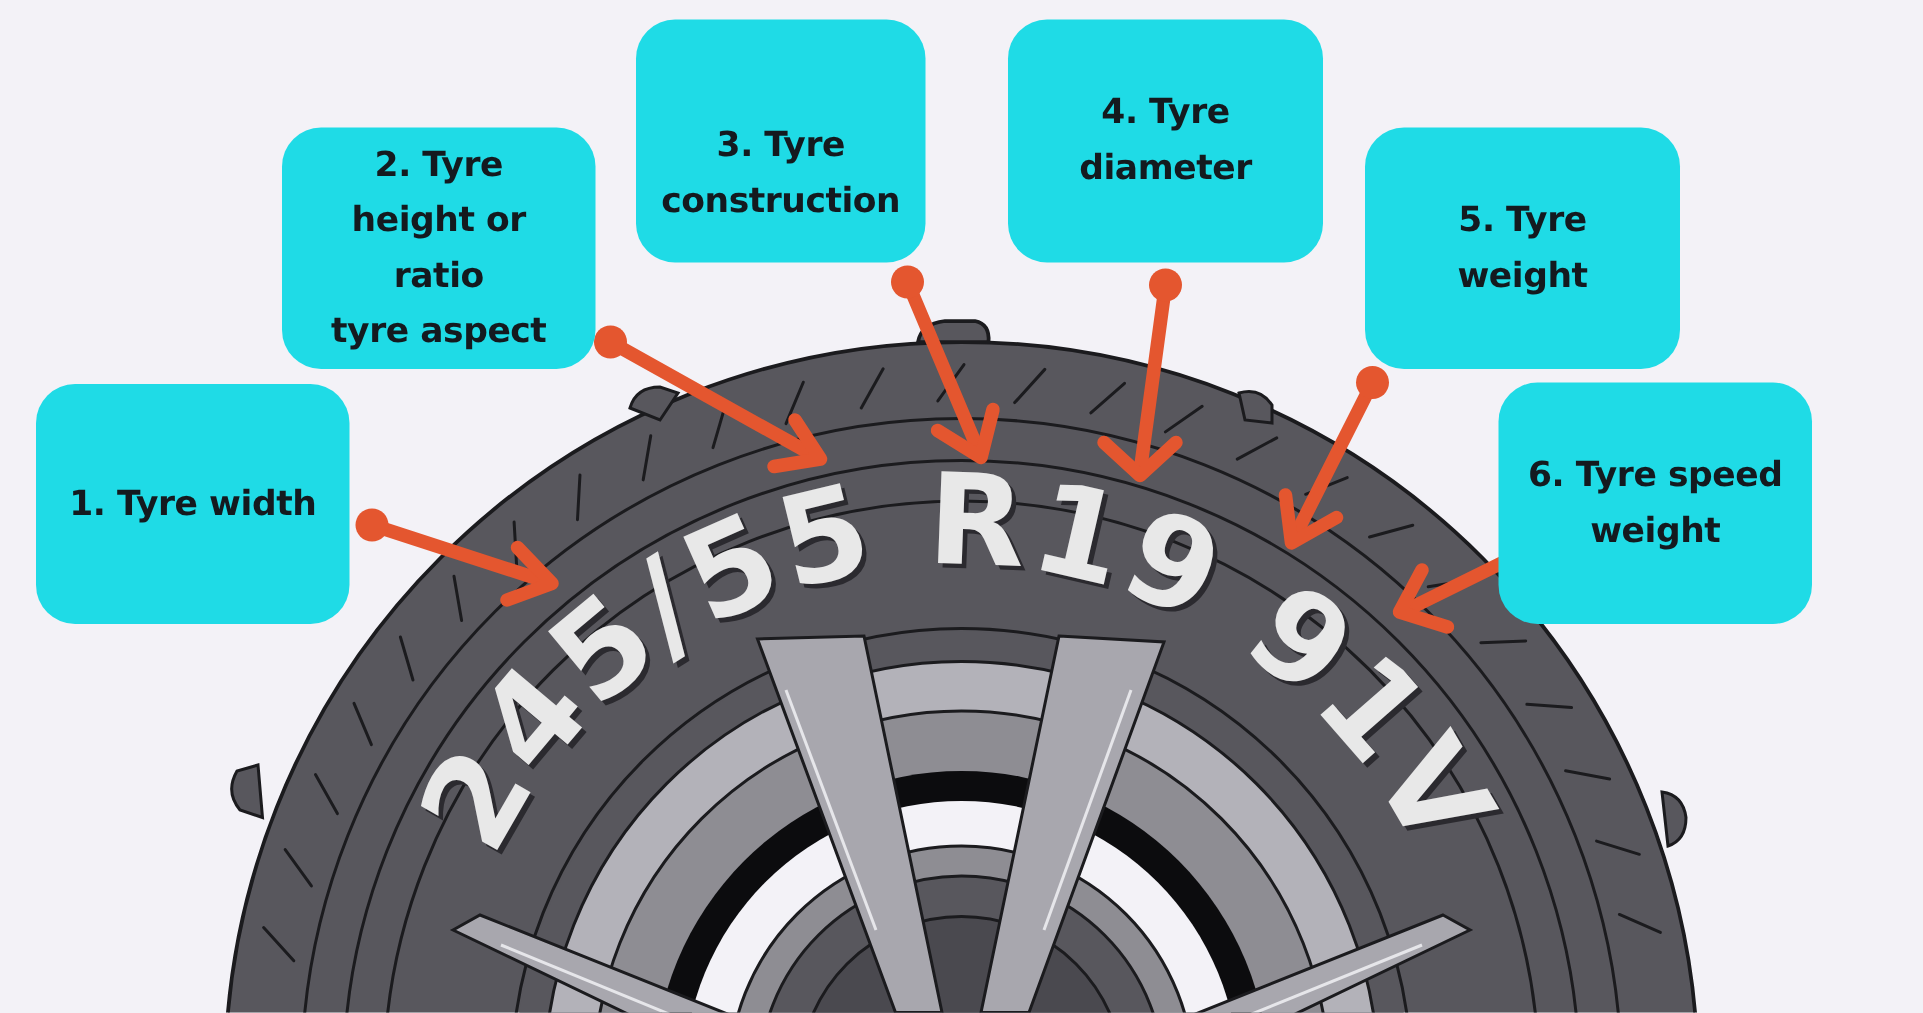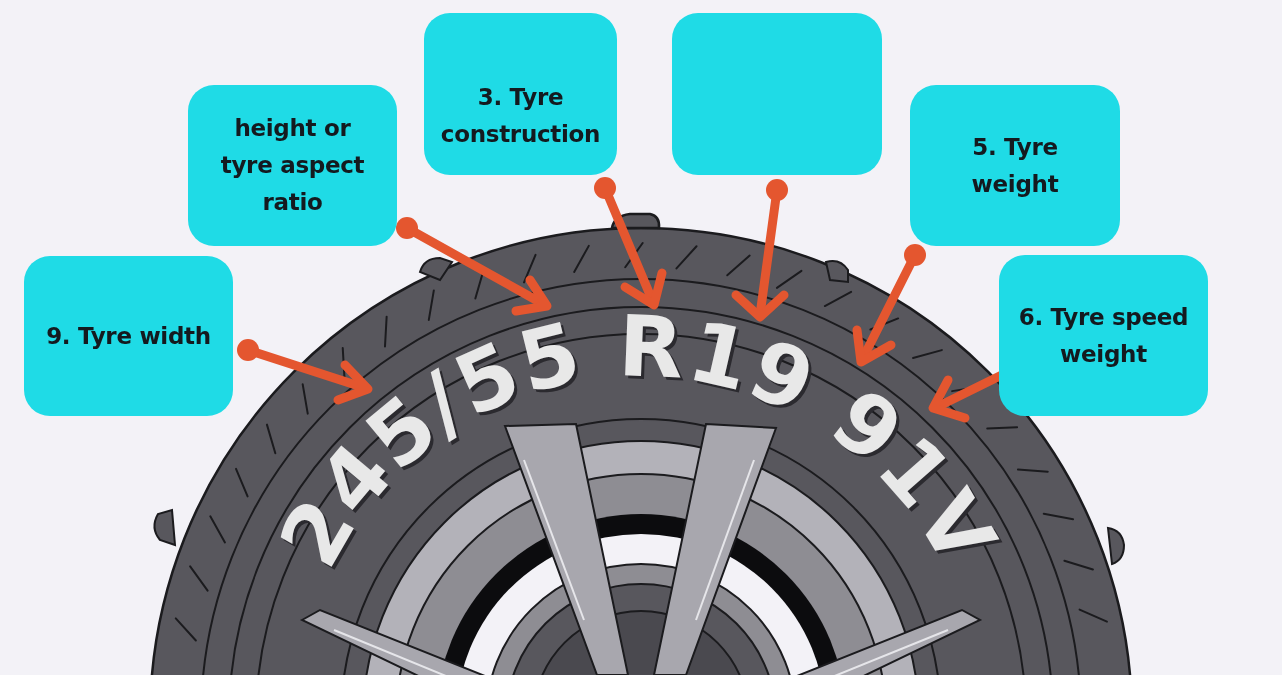--- a/index.html
+++ b/index.html
@@ -143,38 +143,41 @@
         <circle cx="777" cy="190" r="11"></circle>
         <circle cx="915" cy="255" r="11"></circle>
         <circle cx="1028" cy="362" r="11"></circle>
       </g>
     </g>
   </svg>
 
   
   <div class="label-box" style="left:24px; top:256px; width:209px; height:160px;">
     <div>
-        <span>9. Tyre width</span>
+        <span>1. Tyre width</span>
       </div>
   </div>
   <div class="label-box" style="left:188px; top:85px; width:209px; height:161px;">
     <div>
+      <span>2. Tyre</span>
       <span>height or</span>
+      <span>ratio</span>
       <span>tyre aspect</span>
-      <span>ratio</span>
     </div>
   </div>
   <div class="label-box" style="left:424px; top:13px; width:193px; height:162px; align-items:center; padding-top:44px;">
     <div>
       <span>3. Tyre</span>
       <span>construction</span>
     </div>
   </div>
   <div class="label-box" style="left:672px; top:13px; width:210px; height:162px; align-items:flex-start; padding-top:44px;">
     <div>
+      <span>4. Tyre</span>
+      <span>diameter</span>
     </div>
   </div>
   <div class="label-box" style="left:870px; top:85px; width:176px; height:161px; left:910px; width:210px;justify-content:center;">
     <div>
       <span>5. Tyre</span>
       <span>weight</span>
     </div>
   </div>
   <div class="label-box" style="left:999px; top:255px; width:209px; height:161px;">
     <div>

